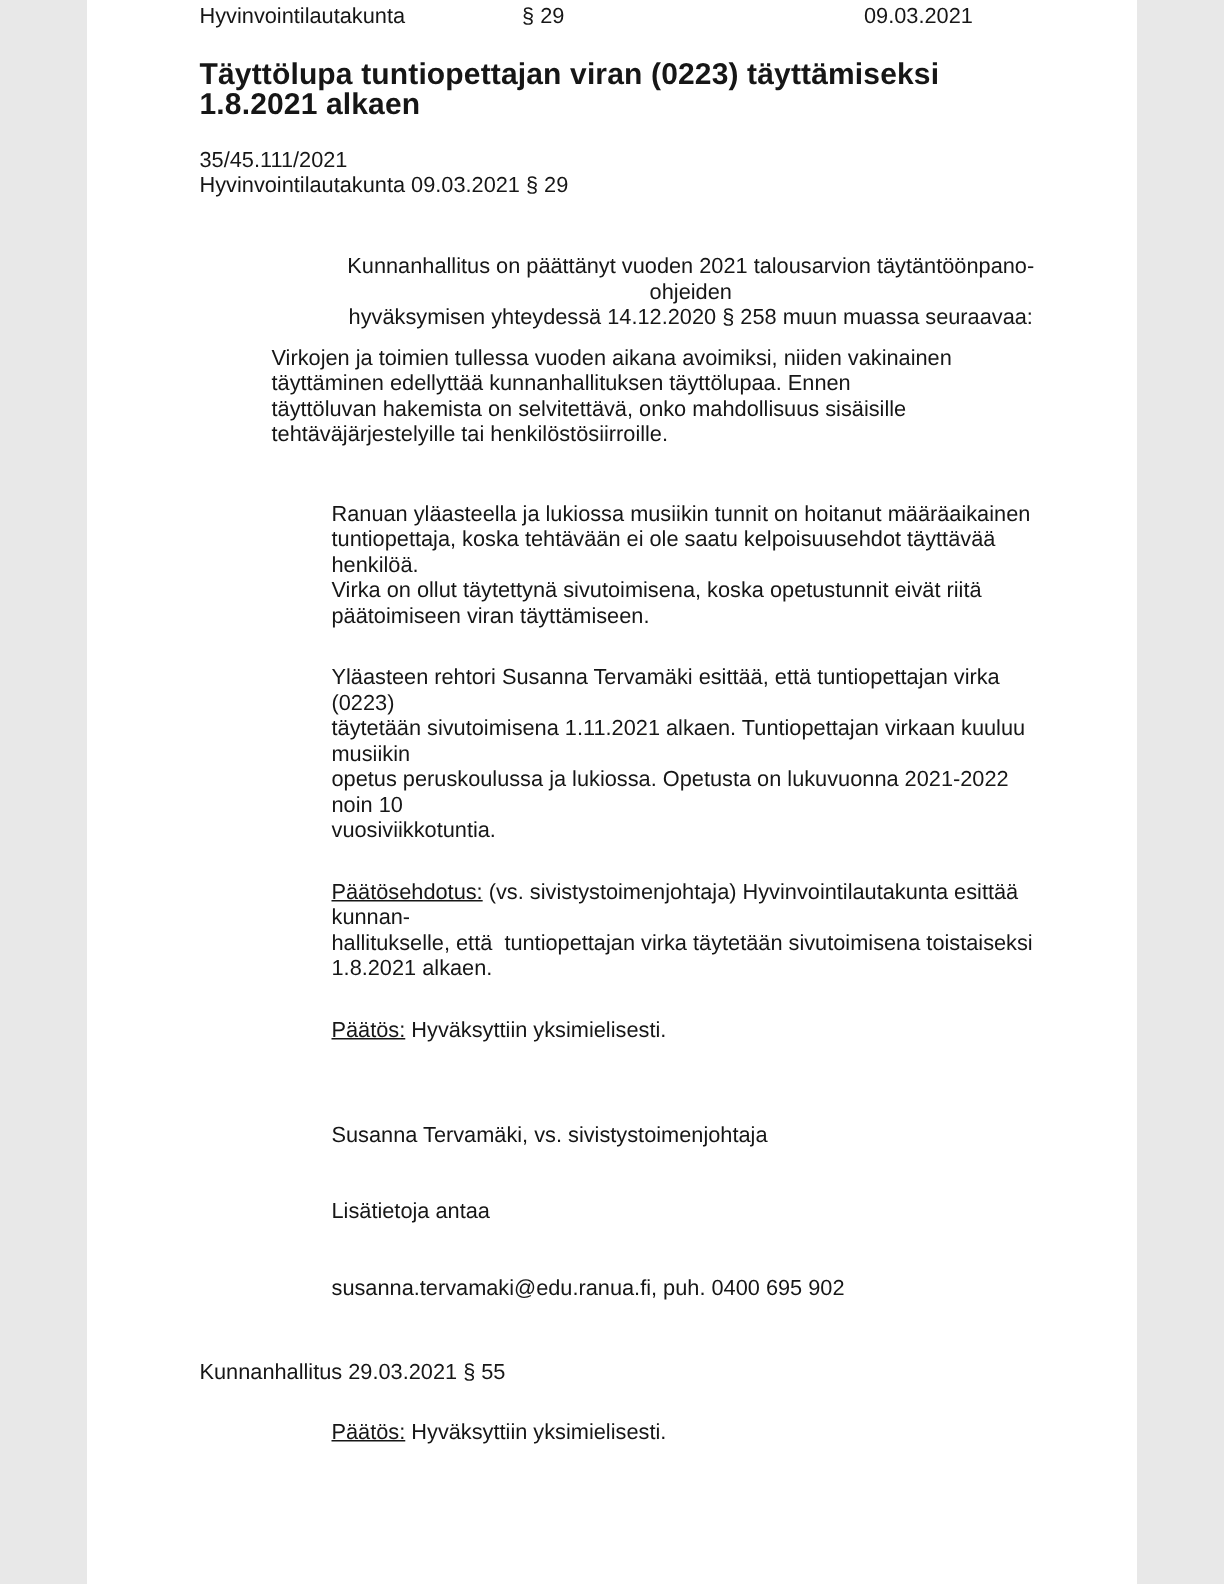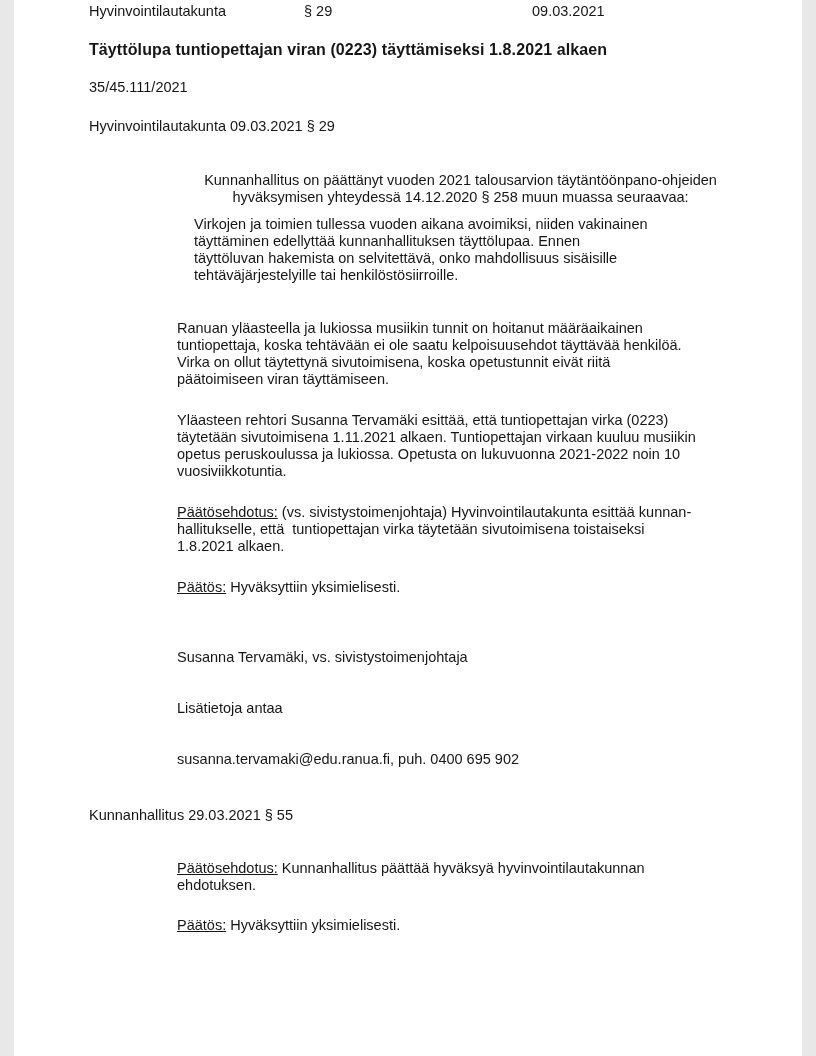--- a/index.html
+++ b/index.html
@@ -1,55 +1,55 @@
 <!DOCTYPE html>
 <html><head>
 <meta charset="utf-8">
 <style>
   * { margin: 0; padding: 0; box-sizing: border-box; }
   html, body { background: #e8e8e8; }
   body { font-family: "Liberation Sans", "DejaVu Sans", sans-serif; }
 
   .page {
     position: relative;
-    width: 788px;
+    width: 700px;
     height: 1056px;
     margin: 0 auto;
     background: #ffffff;
     color: #161616;
     font-size: 14.5px;
     line-height: 17px;
     padding: 3px 58px 0 75px;
     overflow: hidden;
   }
 
   .hdr-row {
     display: grid;
     grid-template-columns: 215px 228px auto;
   }
   .hdr-cell { white-space: nowrap; }
 
   .doc-title {
     margin-top: 20px;
-    font-size: 16px;
+    font-size: 20px;
     line-height: 20px;
     font-weight: bold;
     letter-spacing: 0.1px;
   }
 
   .case-number { margin-top: 19px; }
 
-  .section-heading { margin-top: 22px; }
+  .section-heading { }
   .section-heading.second { margin-top: 5px; }
 
   .para {
     white-space: pre-wrap;
     margin-left: 88px;
   }
-  .quote { margin-left: 105px; }
+  .quote { margin-left: 48px; }
 
   .mt-37 { margin-top: 37px; text-align: center; }
   .mt-36 { margin-top: 36px; }
   .mt-24 { margin-top: 24px; }
   .mt-23 { margin-top: 23px; }
   .mt-19 { margin-top: 19px; }
   .mt-10 { margin-top: 10px; }
 
   .label {
     font-weight: normal;
@@ -98,18 +98,16 @@
   <div class="para mt-24"><span class="label">Päätös:</span><span> Hyväksyttiin yksimielisesti.</span></div>
 
   <div class="para mt-19">
     <div>Susanna Tervamäki, vs. sivistystoimenjohtaja</div>
     <div>Lisätietoja antaa</div>
     <div>susanna.tervamaki@edu.ranua.fi, puh. 0400 695 902</div>
   </div>
 
   <div class="section-heading second">Kunnanhallitus 29.03.2021 § 55</div>
 
-  <div class="para mt-36"><span class="label">Päätösehdotus:</span><span> Kunnanhallitus päättää hyväksyä hyvinvointilautakunnan
-ehdotuksen.</span></div>
 
   <div class="para mt-23"><span class="label">Päätös:</span><span> Hyväksyttiin yksimielisesti.</span></div>
 
 </div>
 
 </body></html>

